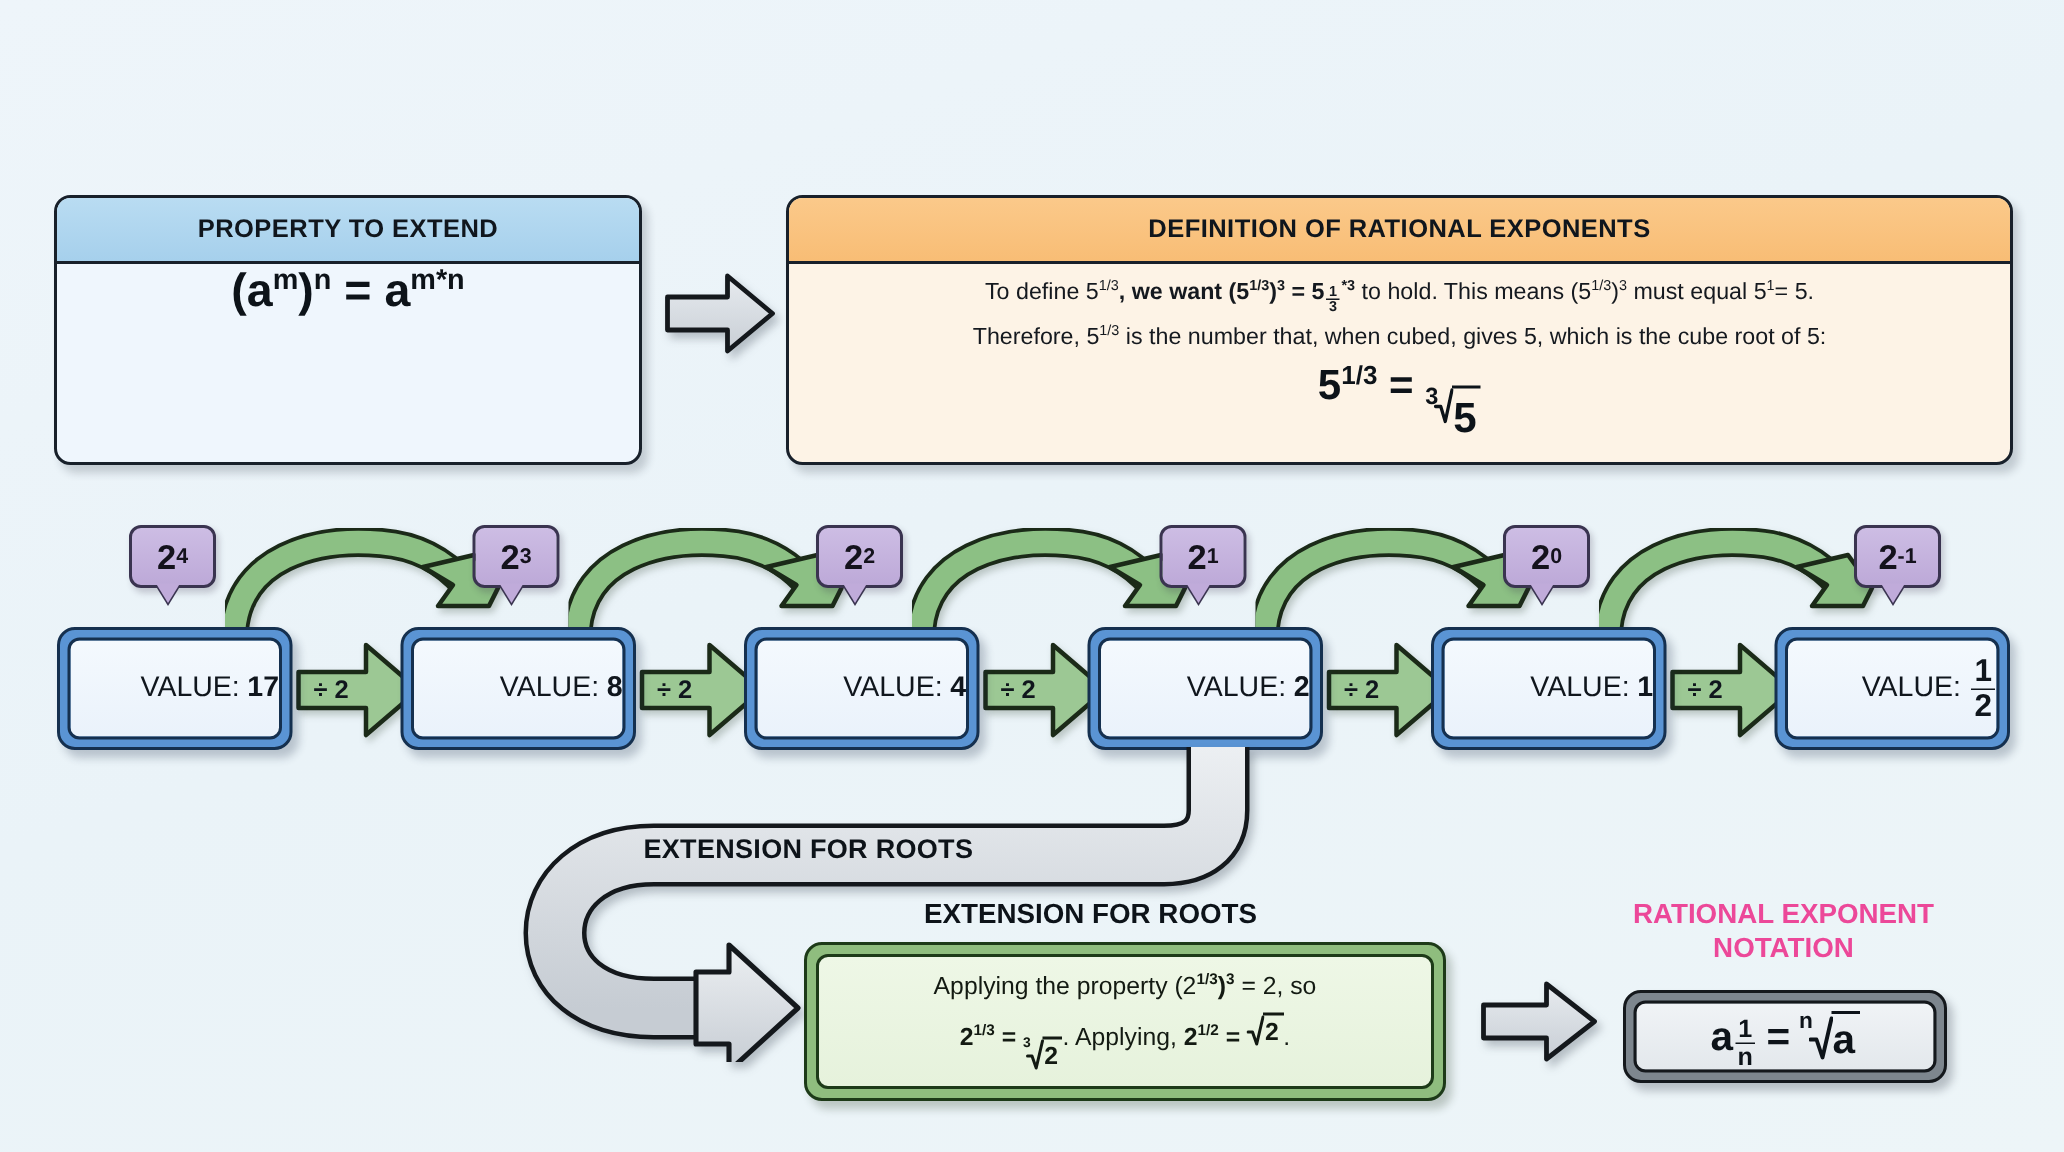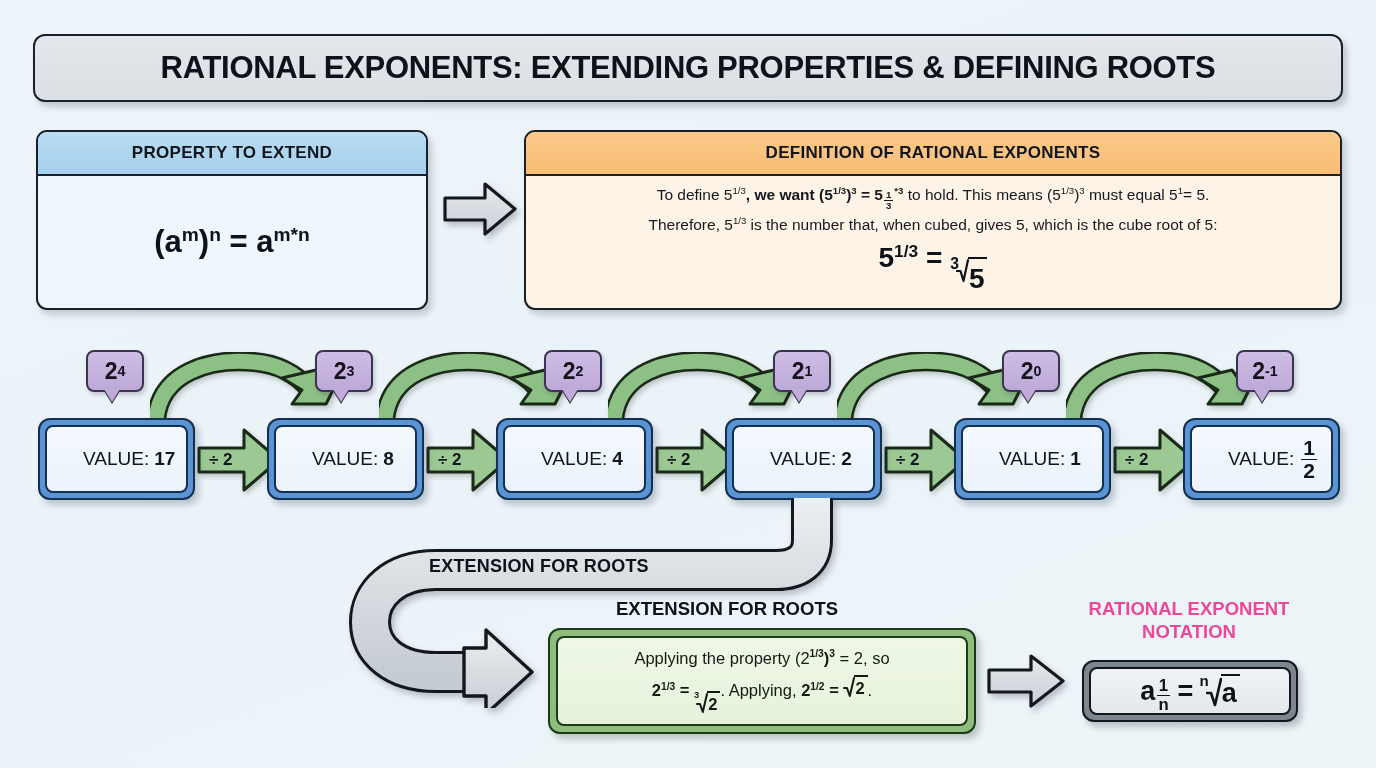--- a/index.html
+++ b/index.html
@@ -22,21 +22,21 @@
   #title-bar .txt {
     font-size: 31px; font-weight: bold; letter-spacing: -0.3px; color: #0d1319;
   }
 
   
   .panel { position: absolute; border: 2.5px solid #18202a; border-radius: 11px;
            box-shadow: 4px 5px 6px rgba(30,40,55,0.20); overflow: hidden; }
   .panel-head { height: 44px; display:flex; align-items:center; justify-content:center;
                 border-bottom: 2.5px solid #18202a; font-weight:bold; font-size:17px;
                 letter-spacing:0.3px; color:#10161d; }
-  .panel-body { display:flex; flex-direction:column; align-items:center; justify-content:center; }
+  .panel-body { display:flex; flex-direction:column; align-items:center; }
 
   #prop-panel { left: 36px; top: 130px; width: 392px; height: 180px; background:#eff6fd; }
   #prop-panel .panel-head { background: linear-gradient(180deg,#b9dcf2 0%,#a6d0ec 100%); }
   #prop-panel .panel-body { height: 133px; }
   #prop-formula { font-size: 31px; font-weight: bold; color:#0d1319; }
 
   #def-panel { left: 524px; top: 130px; width: 818px; height: 180px; background:#fdf3e6; }
   #def-panel .panel-head { background: linear-gradient(180deg,#fbc98a 0%,#f8bd75 100%); }
   #def-panel .panel-body { height: 133px; justify-content: space-evenly; padding: 4px 14px 8px; }
   .def-line { font-size: 15.5px; color:#15191f; text-align:left; line-height: 1.25; white-space: nowrap; }
@@ -75,33 +75,33 @@
     filter: drop-shadow(0 2px 0 #3a3450);
   }
 
   
   .vbox { position:absolute; width: 157px; height: 82px;
           background: #5a94d4; border: 2.4px solid #15304f; border-radius: 12px;
           padding: 5px; box-shadow: 4px 5px 6px rgba(30,45,70,0.24); }
   .vbox .inner {
     width:100%; height:100%; background: linear-gradient(180deg,#f4f9fe 0%,#eaf2fb 100%);
     border: 2.2px solid #15304f; border-radius: 8px;
-    display:flex; align-items:center; justify-content:flex-start;
-    font-size: 19px; color:#10161d;padding-left:36px;
+    display:flex; align-items:center; justify-content:flex-end;
+    font-size: 19px; color:#10161d;
   }
   .vbox .inner .bold { font-weight:bold; margin-left:5px; }
 
   .divlabel { position:absolute; font-size:17px; font-weight:bold; color:#10161d; z-index:5; }
 
   
   .s-label { position:absolute; font-size:18px; font-weight:bold; color:#0d1319; letter-spacing:0.2px; }
 
   #ext-head { position:absolute; left:616px; top:598px; font-size:18.5px; font-weight:bold; color:#0d1319; }
   #ext-box {
-    position:absolute; left:548px; top:628px; width:428px; height:106px;
+    position:absolute; left:536px; top:628px; width:428px; height:106px;
     background:#8fbd7e; border:2.4px solid #1d3a18; border-radius:12px; padding:6px;
     box-shadow: 4px 5px 6px rgba(35,55,30,0.24);
   }
   #ext-box .inner {
     width:100%; height:100%; background: linear-gradient(180deg,#eef7e6 0%,#e6f2dc 100%);
     border:2.2px solid #1d3a18; border-radius:8px;
     display:flex; flex-direction:column; align-items:center; justify-content:center; gap:7px;
     font-size:16.5px; color:#131a12;
   }
 
@@ -117,23 +117,20 @@
     border:2.2px solid #14181c; border-radius:8px;
     display:flex; align-items:center; justify-content:center;
     font-size:27px; font-weight:bold; color:#0d1319;
   }
 </style>
 </head>
 <body>
 
 <div id="stage">
 
-  <div id="title-bar">
-    <span class="txt">RATIONAL EXPONENTS: EXTENDING PROPERTIES &amp; DEFINING ROOTS</span>
-  </div>
 
   <div class="panel" id="prop-panel">
     <div class="panel-head">PROPERTY TO EXTEND</div>
     <div class="panel-body">
       <div id="prop-formula">
         (<span>a</span><sup>m</sup>)<sup>n</sup>
         <span>=</span>
         <span>a</span><sup>m*n</sup>
       </div>
     </div>

